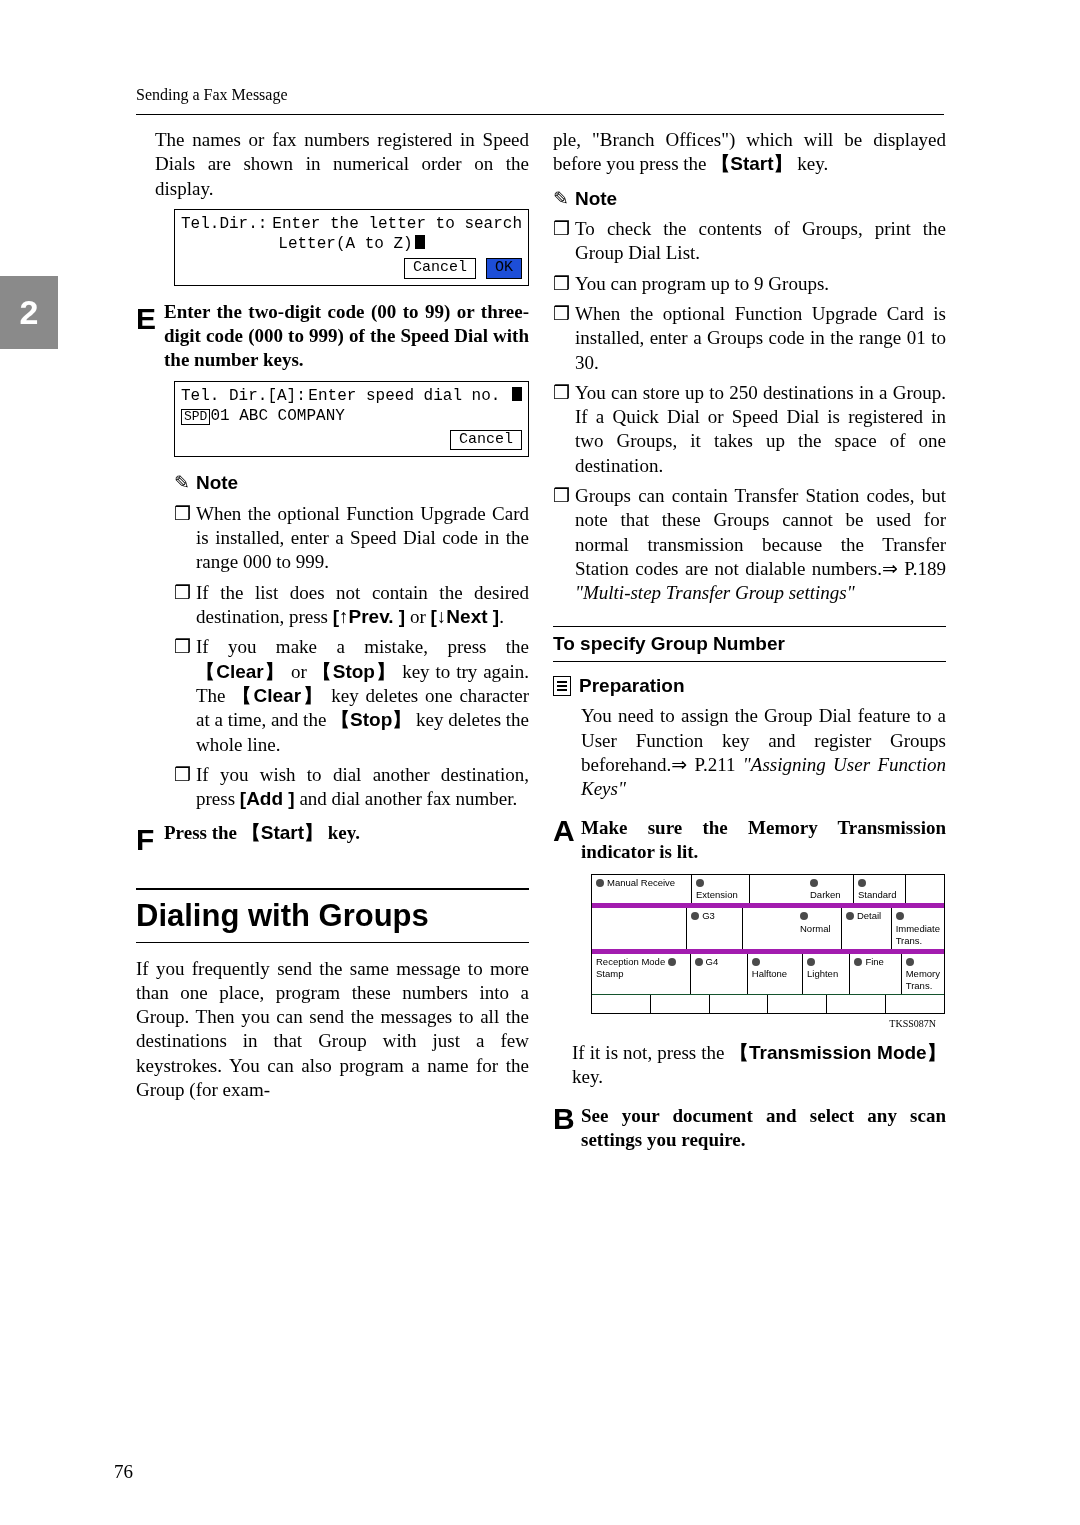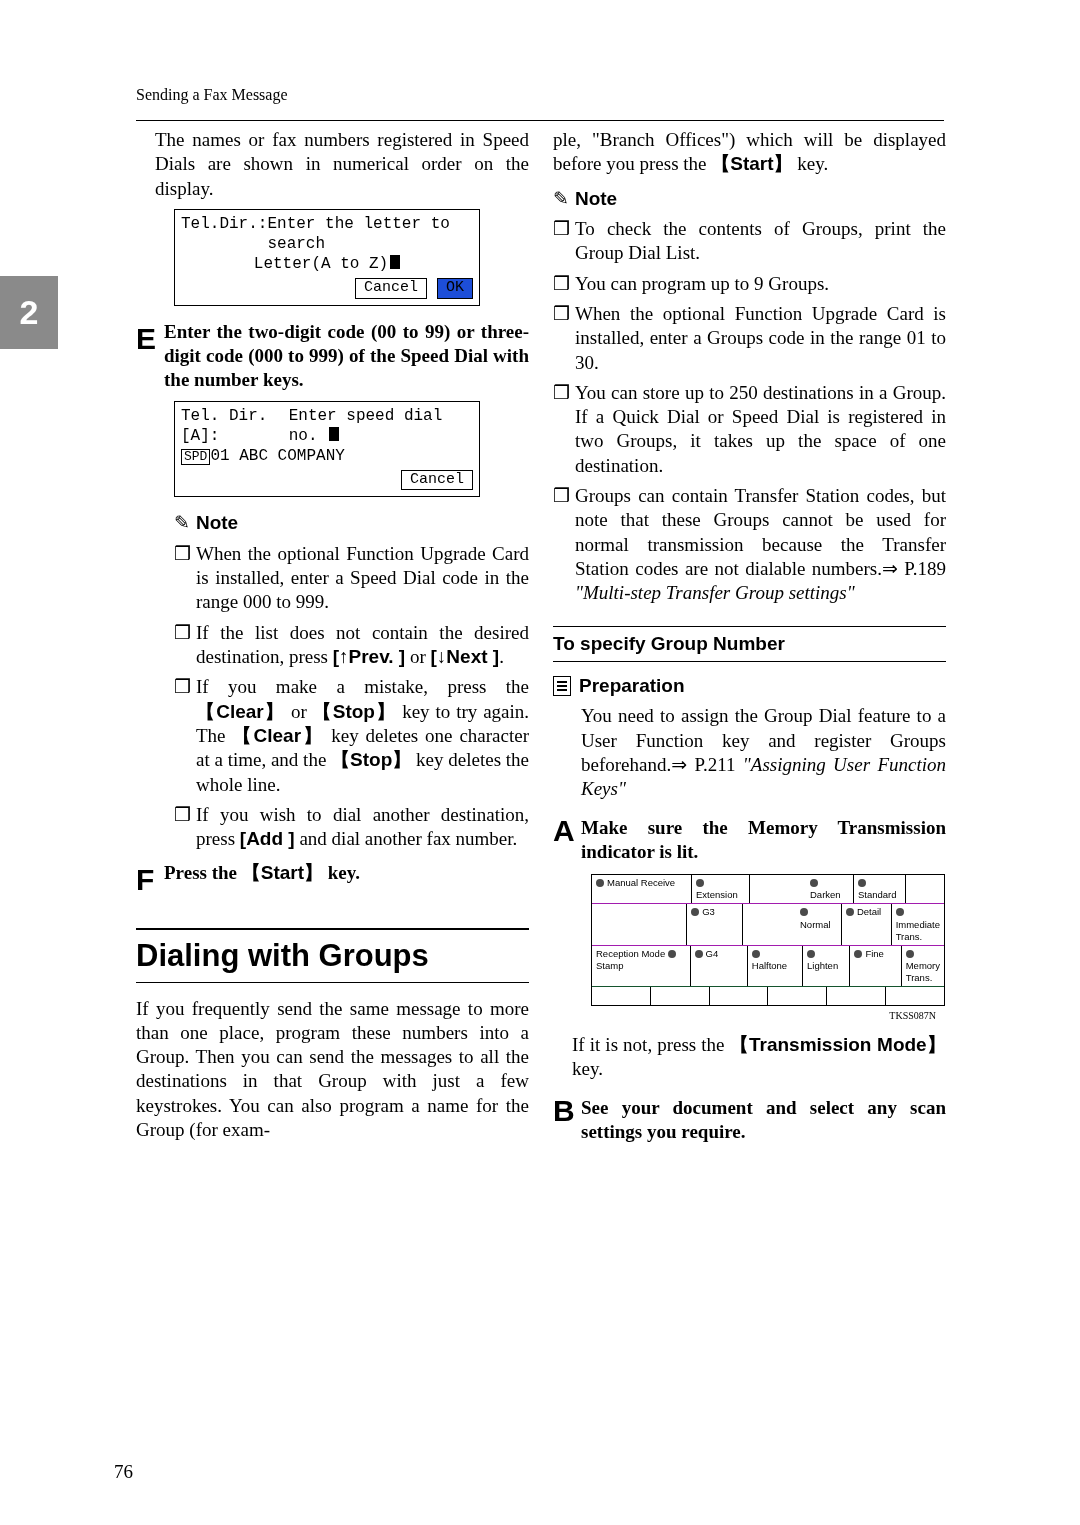--- a/index.html
+++ b/index.html
@@ -7,21 +7,21 @@
   body {
     font-family: Georgia, 'Times New Roman', serif;
     color: #000;
     background: #fff;
     position: relative;
   }
   .header-line {
     position: absolute;
     top: 86px; left: 136px; width: 808px;
     border-bottom: 1px solid #000;
-    padding-bottom: 16px;
+    padding-bottom: 10px;
     font-size: 16px;
   }
   .page-tab {
     position: absolute;
     top: 276px; left: 0;
     width: 58px; height: 73px;
     background: #8a8a8a;
     color: #fff;
     font-family: Arial, Helvetica, sans-serif;
     font-weight: bold;
@@ -38,21 +38,21 @@
   .col-right { left: 553px; top: 128px; }
   p { text-align: justify; }
   .indent1 { margin-left: 19px; }
   .lcd {
     border: 1px solid #000;
     font-family: "Courier New", monospace;
     font-size: 16px;
     line-height: 1.25;
     padding: 4px 6px 6px 6px;
     margin: 8px 4px 14px 38px;
-    width: 306px;
+    width: 355px;
   }
   .lcd-row { display:flex; justify-content:space-between; }
   .lcd .btns { display:flex; justify-content:flex-end; gap:10px; margin-top:4px; }
   .lcd .btn {
     border:1px solid #000; padding:0 8px; font-size:15px; font-family:"Courier New",monospace;
   }
   .lcd .btn.gray { background:#1d4ed8; }
   .lcd .cursor {
     display:inline-block; width:10px; height:14px; background:#000; margin-left:2px; vertical-align:-1px;
   }
@@ -111,21 +111,21 @@
   .step-inline { margin-top: 14px; }
   .step-inline .step-letter { float:left; margin-top:-4px; }
   .step-inline .body { overflow:hidden; font-weight:bold; }
   .panel {
     border:1px solid #000;
     width: 354px;
     margin: 10px 0 2px 38px;
     font-family: Arial, Helvetica, sans-serif;
     font-size: 9.5px;
   }
-  .panel .row1 { display:flex; border-bottom:1px solid #a21caf; }
+  .panel .row1 { display:flex; border-bottom:5px solid #a21caf; }
   .panel .cell { border-right:1px solid #000; padding:2px 4px; }
   .panel .cell:last-child { border-right:none; }
   .panel .dot { display:inline-block; width:8px; height:8px; border-radius:50%; background:#4a4a4a; margin-right:3px; vertical-align:-1px; }
   .panel .c-a { width:100px; }
   .panel .c-b { width:58px; }
   .panel .c-c { width:56px; }
   .panel .c-d { width:48px; }
   .panel .c-e { width:52px; }
   .panel .c-f { flex:1; }
   .panel .row2 { display:flex; border-bottom:1px solid #14532d; }

